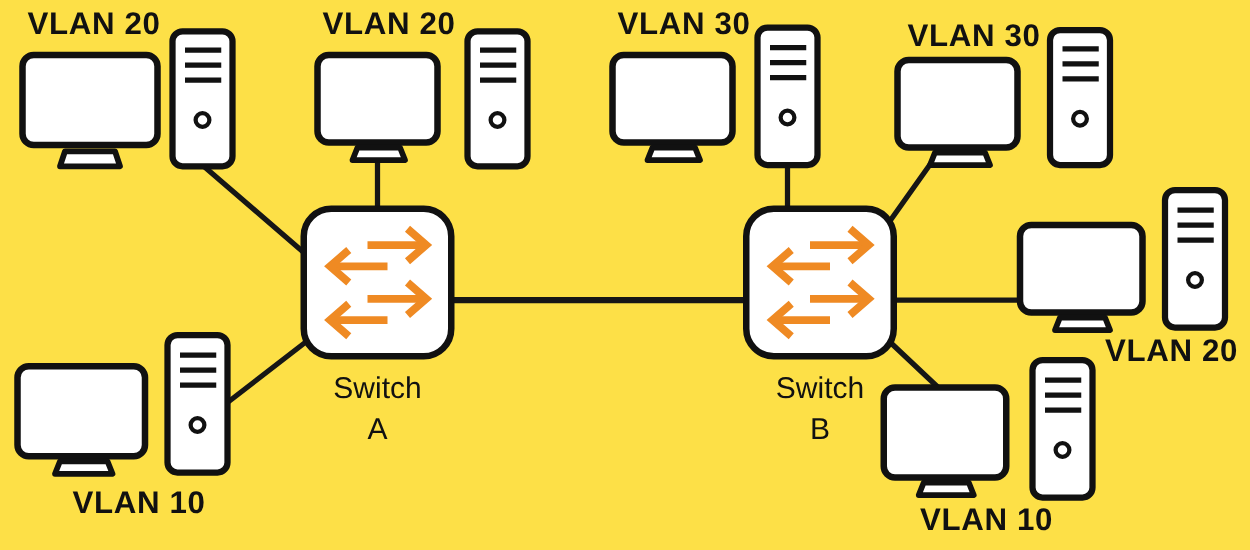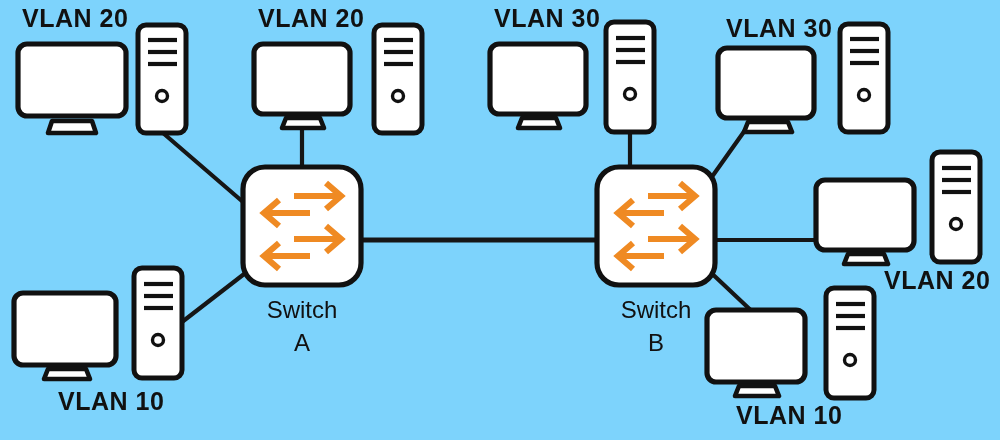--- a/index.html
+++ b/index.html
@@ -70,21 +70,21 @@
     font-family: "Liberation Sans", sans-serif;
     font-size: 24px;
     font-weight: 400;
     fill: #111111;
     text-anchor: middle;
   }
 </style>
 </head>
 <body>
 
-<div id="diagram-root" style="background: #7dd3fc;">
+<div id="diagram-root" style="background: #fde047;">
   <svg class="canvas" viewBox="0 0 1000 440" xmlns="http://www.w3.org/2000/svg">
 
     <g>
 
       <line class="trunk-line" x1="361" y1="240" x2="597" y2="240" stroke="#161616"></line>
 
       <line class="link-line" x1="163" y1="133" x2="250" y2="208" stroke="#161616"></line>
 
       <line class="link-line" x1="302" y1="125" x2="302" y2="167" stroke="#161616"></line>
 

